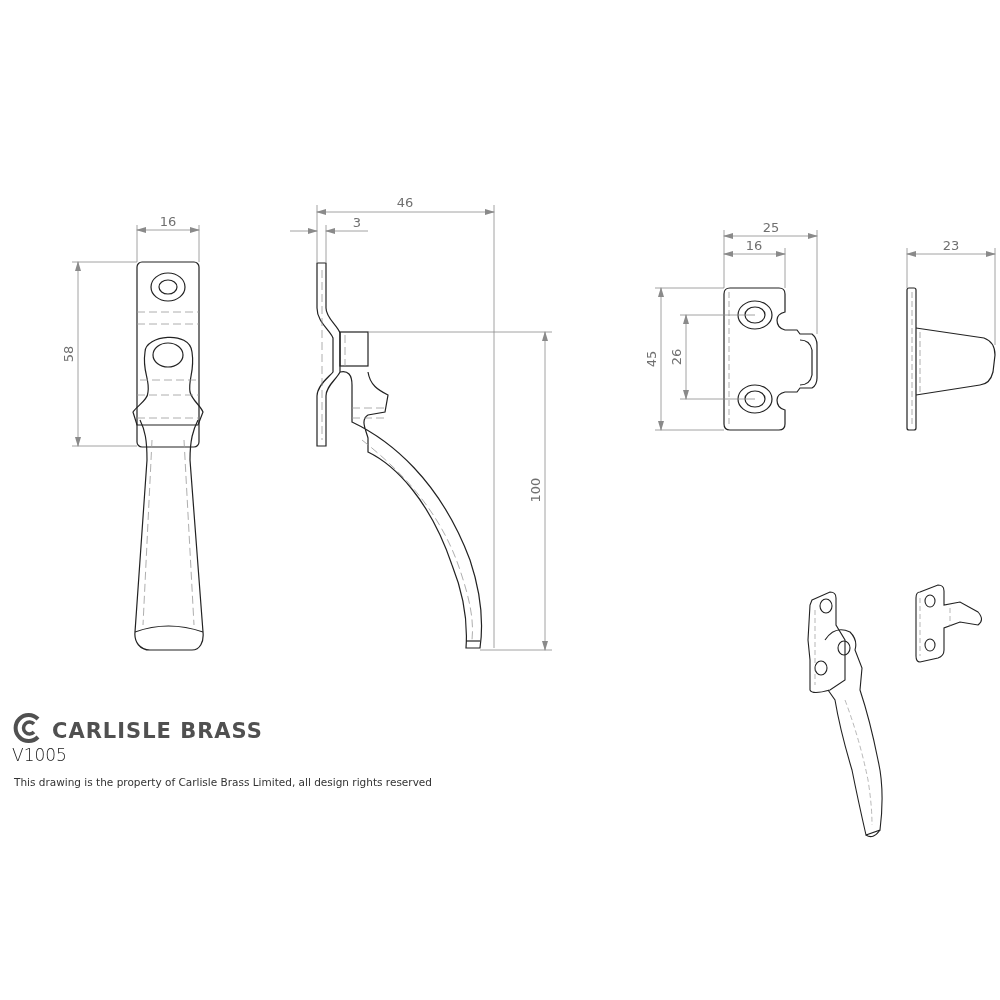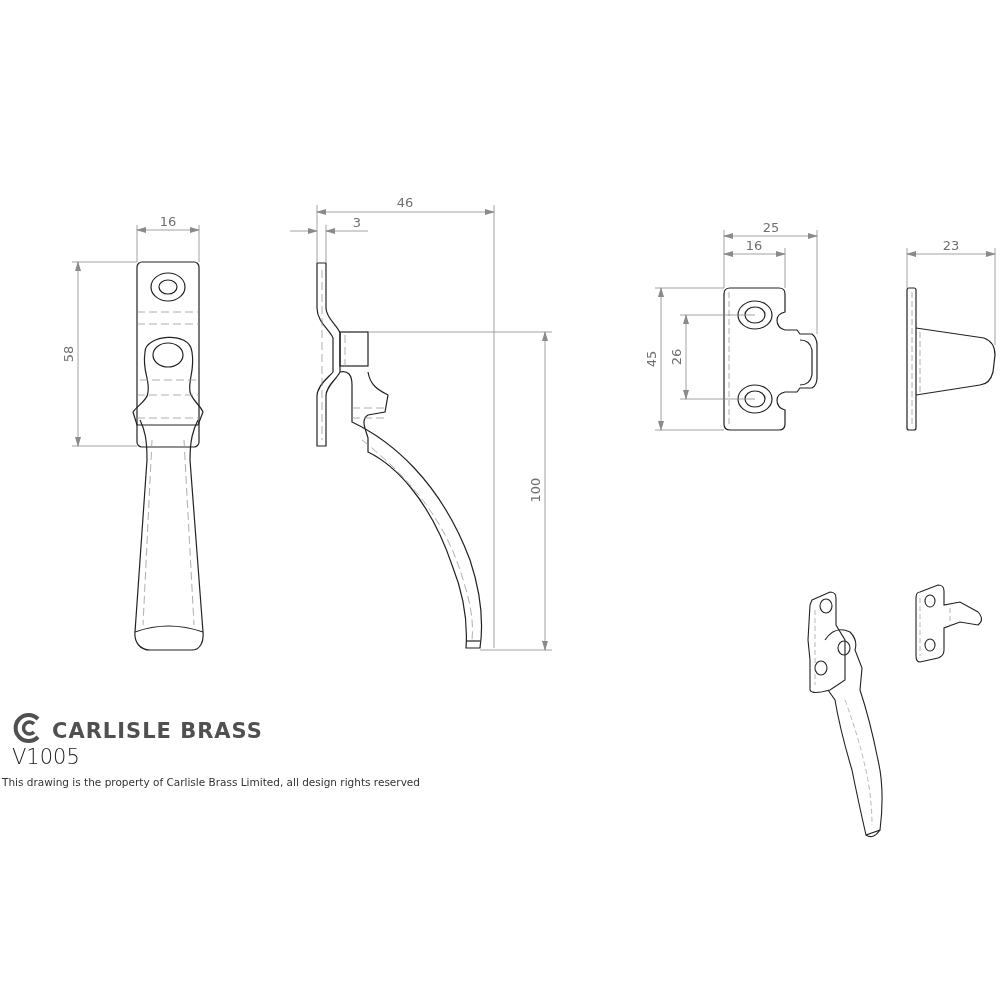--- a/index.html
+++ b/index.html
@@ -1,22 +1,22 @@
 <!DOCTYPE html>
 <html><head>
 <meta charset="utf-8">
 <style>
   html, body { margin:0; padding:0; background:#ffffff; }
   body { width:1000px; height:1000px; position:relative; overflow:hidden; font-family:"DejaVu Sans", sans-serif; }
   #drawing { position:absolute; left:0; top:0; width:1000px; height:1000px; }
   .dim-text { font-family:"DejaVu Sans", sans-serif; font-size:13px; fill:#707070; }
   .brand { position:absolute; left:12px; top:713px; display:flex; align-items:flex-end; }
   .brand-name { font-family:"DejaVu Sans", sans-serif; font-weight:bold; font-size:21px; color:#505050; letter-spacing:1px; margin-left:6px; }
-  .model { position:absolute; left:12px; top:745px; font-family:"DejaVu Sans", sans-serif; font-size:21px; color:#222; font-weight:300; }
-  .notice { position:absolute; left:2px; top:776px; font-family:"DejaVu Sans", sans-serif; font-size:10.5px; color:#333; }
+  .model { position:absolute; left:12px; top:745px; font-family:"DejaVu Sans", sans-serif; font-size:17px; color:#222; font-weight:300; }
+  .notice { position:absolute; left:14px; top:776px; font-family:"DejaVu Sans", sans-serif; font-size:10.5px; color:#333; }
 </style>
 </head>
 <body>
 
 <svg id="drawing" viewBox="0 0 1000 1000" xmlns="http://www.w3.org/2000/svg">
   <defs>
     <marker id="arr" markerWidth="10" markerHeight="6" refX="9" refY="3" orient="auto-start-reverse" markerUnits="userSpaceOnUse">
       <path d="M0,0 L10,3 L0,6 z" fill="#8a8a8a"></path>
     </marker>
   </defs>

